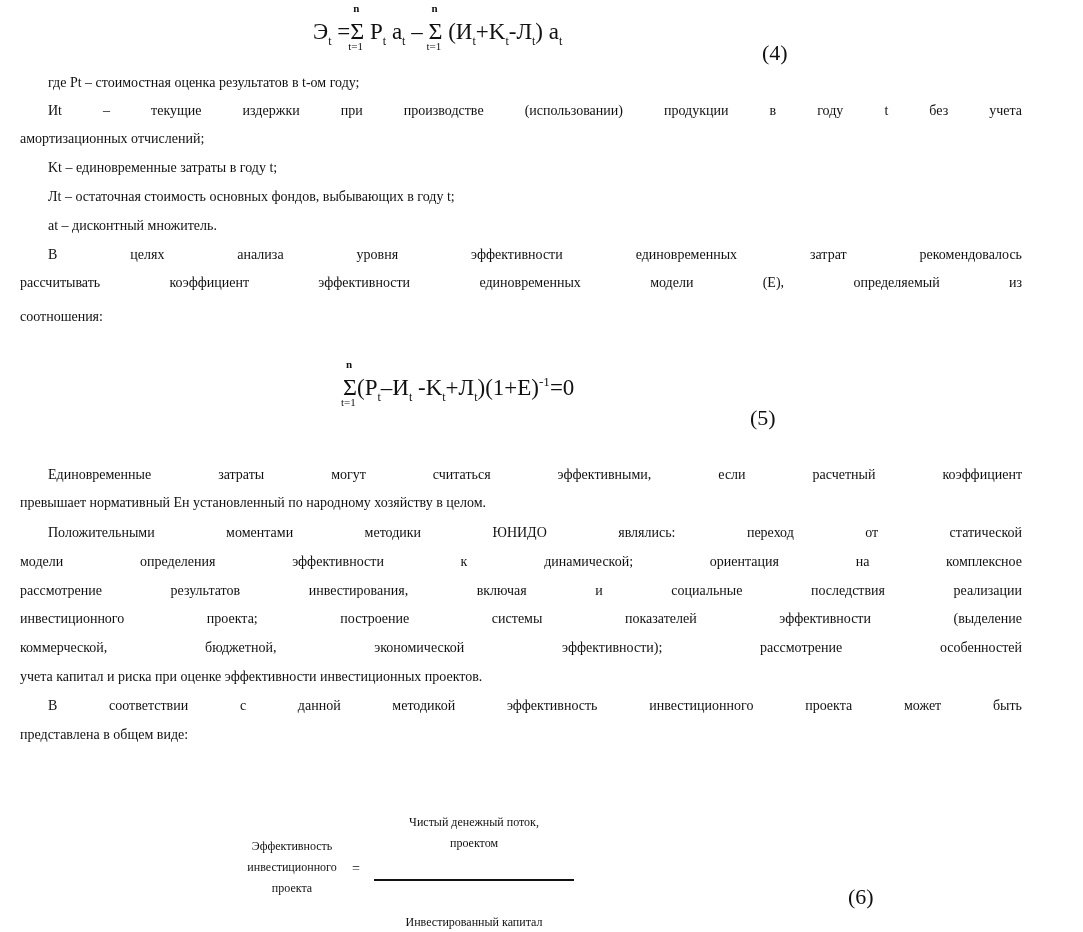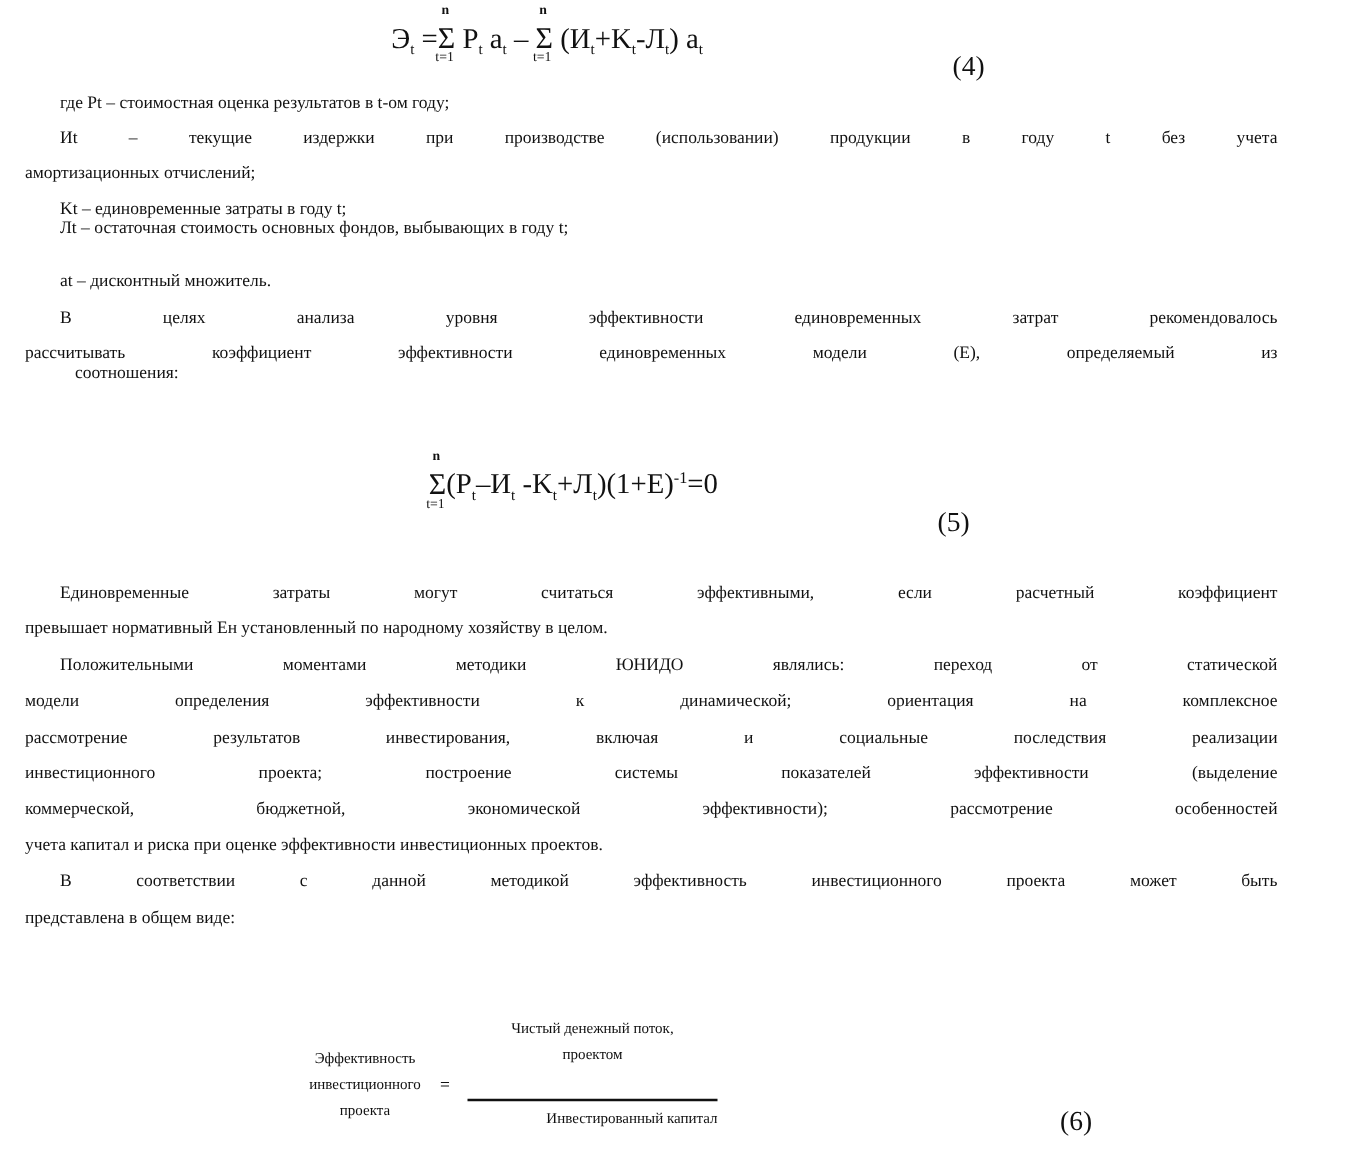--- a/index.html
+++ b/index.html
@@ -33,26 +33,26 @@
   <span class="sum">Σ<span class="up">n</span><span class="dn">t=1</span></span>
   <span>(И</span><sub>t</sub><span>+K</span><sub>t</sub><span>-Л</span><sub>t</sub><span>)</span>
   <span>a</span><sub>t</sub>
 </div>
 <div class="eqnum" style="left:762px; top:40px;">(4)</div>
 
 <div class="line indent" style="top:68px;">где Pt – стоимостная оценка результатов в t-ом году;</div>
 <div class="line indent just" style="top:96px;">Иt – текущие издержки при производстве (использовании) продукции в году t без учета</div>
 <div class="line" style="top:124px;">амортизационных отчислений;</div>
 <div class="line indent" style="top:153px;">Kt – единовременные затраты в году t;</div>
-<div class="line indent" style="top:168px;">Лt – остаточная стоимость основных фондов, выбывающих в году t;</div>
+<div class="line indent" style="top:182px;">Лt – остаточная стоимость основных фондов, выбывающих в году t;</div>
 <div class="line indent" style="top:211px;">at – дисконтный множитель.</div>
 
 <div class="line indent just" style="top:240px;">В целях анализа уровня эффективности единовременных затрат рекомендовалось</div>
 <div class="line just" style="top:268px;">рассчитывать коэффициент эффективности единовременных модели (Е), определяемый из</div>
-<div class="line" style="top:284px;margin-left:40px;">соотношения:</div>
+<div class="line" style="top:302px;">соотношения:</div>
 
 <div class="formula" style="left:343px; top:374px;">
   <span class="sum">Σ<span class="up">n</span><span class="dn">t=1</span></span><span>(P</span><sub>t</sub><span>–И</span><sub>t</sub><span> -K</span><sub>t</sub><span>+Л</span><sub>t</sub><span>)(1+E)</span><sup>-1</sup><span>=0</span>
 </div>
 <div class="eqnum" style="left:750px; top:405px;">(5)</div>
 
 <div class="line indent just" style="top:460px;">Единовременные затраты могут считаться эффективными, если расчетный коэффициент</div>
 <div class="line" style="top:488px;">превышает нормативный Ен установленный по народному хозяйству в целом.</div>
 
 <div class="line indent just" style="top:518px;">Положительными моментами  методики ЮНИДО являлись: переход от статической</div>
@@ -69,14 +69,14 @@
   <div>Эффективность</div>
   <div>инвестиционного</div>
   <div>проекта</div>
 </div>
 <div class="f6" style="left:350px; top:858px; width:12px; font-size:14px;">=</div>
 <div class="f6" style="left:374px; top:812px; width:200px;">
   <div>Чистый денежный поток,</div>
   <div>проектом</div>
 </div>
 <div class="frac-line" style="left:374px; top:879px; width:200px;"></div>
-<div class="f6" style="left:374px; top:884px; width:200px;text-align:right;">Инвестированный капитал</div>
+<div class="f6" style="left:374px; top:912px; width:200px;">Инвестированный капитал</div>
 <div class="eqnum" style="left:848px; top:884px;">(6)</div>
 
 </body></html>

